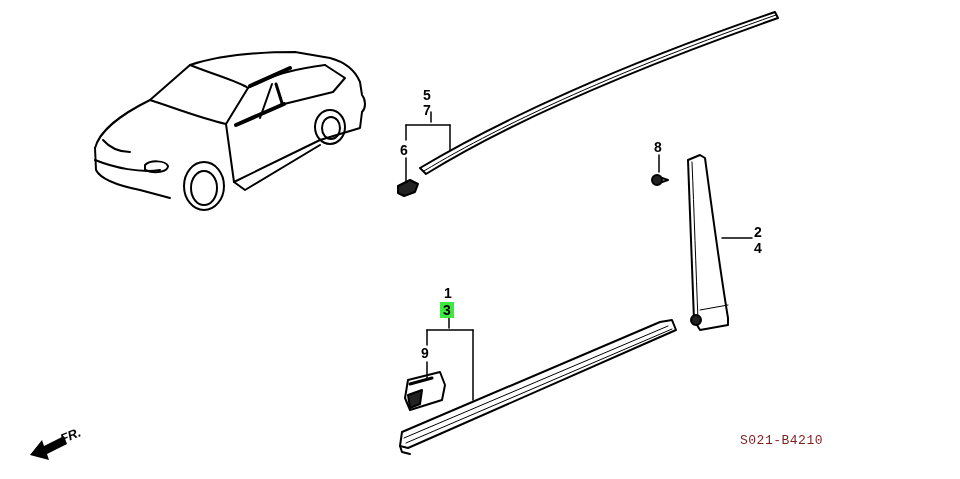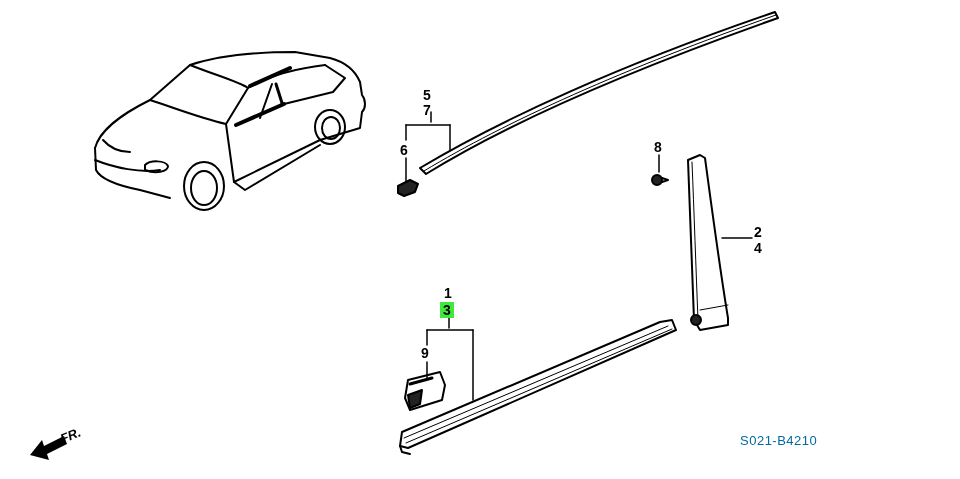--- a/index.html
+++ b/index.html
@@ -3,22 +3,22 @@
 <meta charset="utf-8">
 <style>
   html, body { margin: 0; padding: 0; background: #ffffff; }
   body { width: 960px; height: 479px; position: relative; overflow: hidden;
          font-family: "Liberation Sans", sans-serif; }
   #diagram { position: absolute; left: 0; top: 0; width: 960px; height: 479px; }
   .callout { position: absolute; font-family: "Liberation Sans", sans-serif;
              font-weight: bold; font-size: 14px; color: #000; line-height: 14px;
              text-align: center; cursor: pointer; }
   .callout.hl { background: #3ee83e; padding: 1px 3px; }
-  .code { position: absolute; left: 740px; top: 433px; font-family: Liberation Sans, sans-serif;
-          font-size: 13px; color: #0369a1; letter-spacing: 0.5px; }
+  .code { position: absolute; left: 740px; top: 433px; font-family: Liberation Mono, monospace;
+          font-size: 13px; color: #7f1d1d; letter-spacing: 0.5px; }
   .fr { position: absolute; left: 60px; top: 428px; font-family: "Liberation Sans", sans-serif;
         font-weight: bold; font-style: italic; font-size: 13px; transform: rotate(-22deg); }
 </style>
 </head>
 <body>
 
 <svg id="diagram" viewBox="0 0 960 479" xmlns="http://www.w3.org/2000/svg">
   <g fill="none" stroke="#000" stroke-width="2" stroke-linejoin="round" stroke-linecap="round">
 
     <g>

